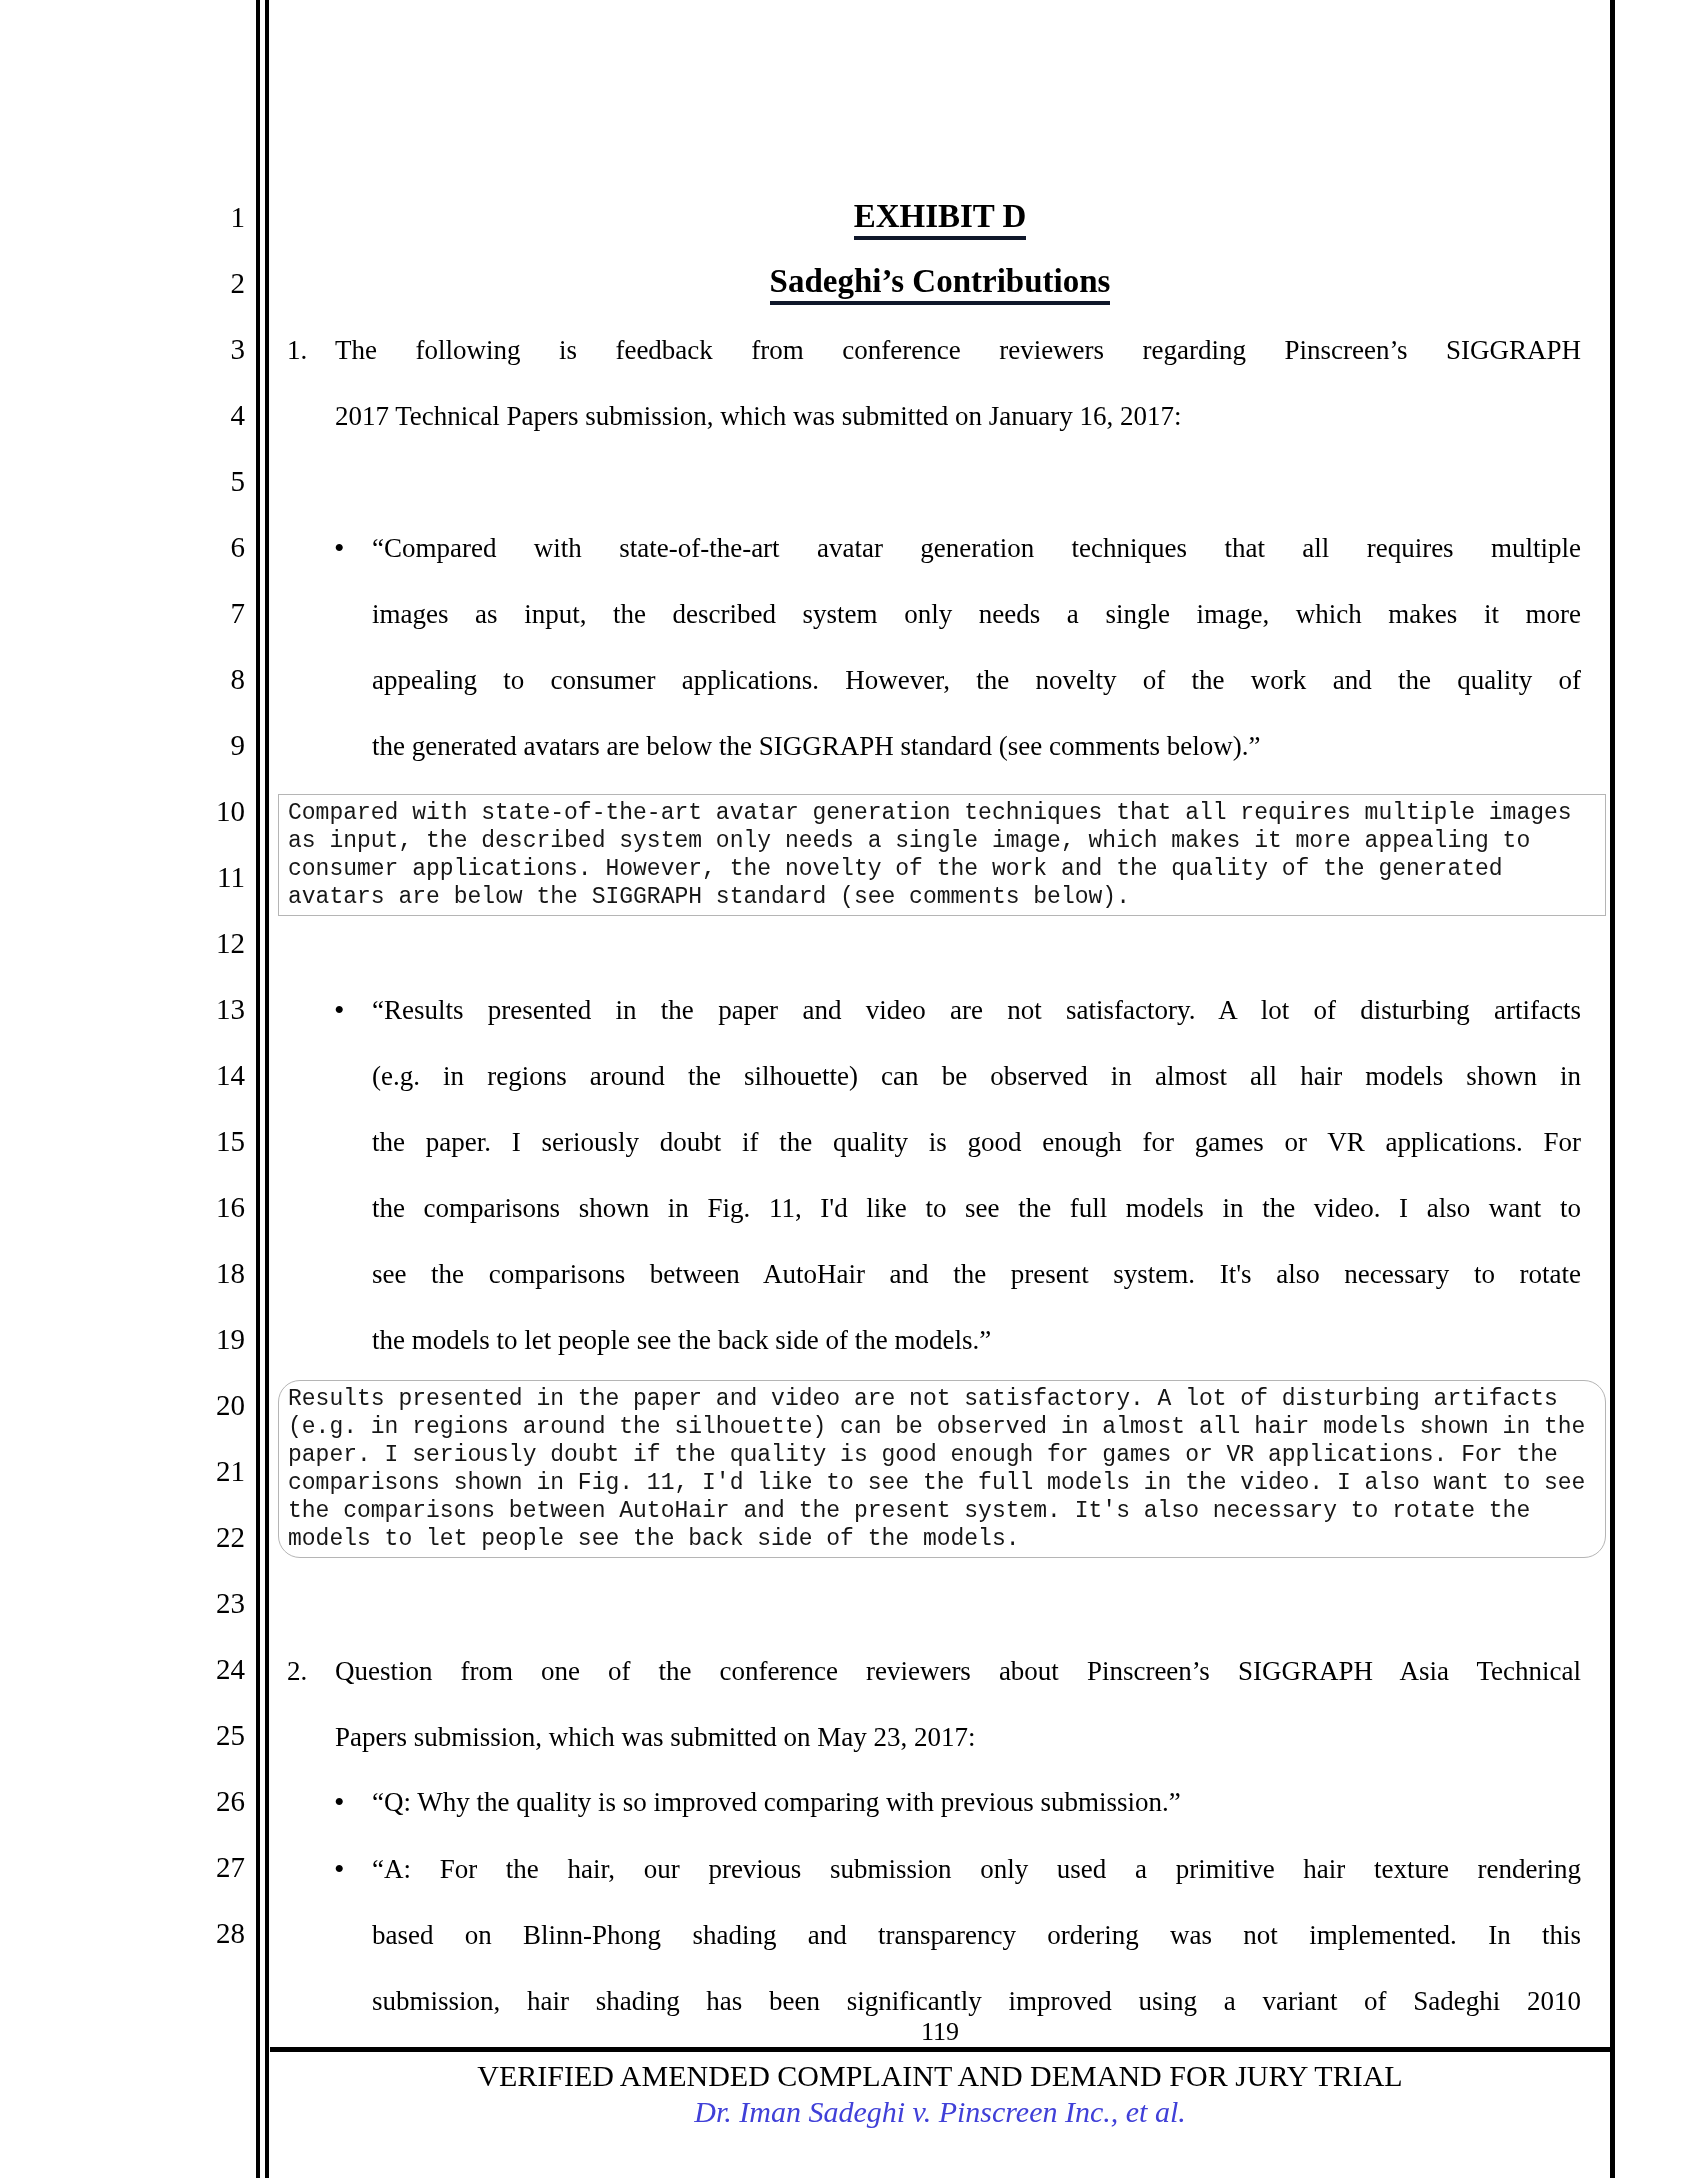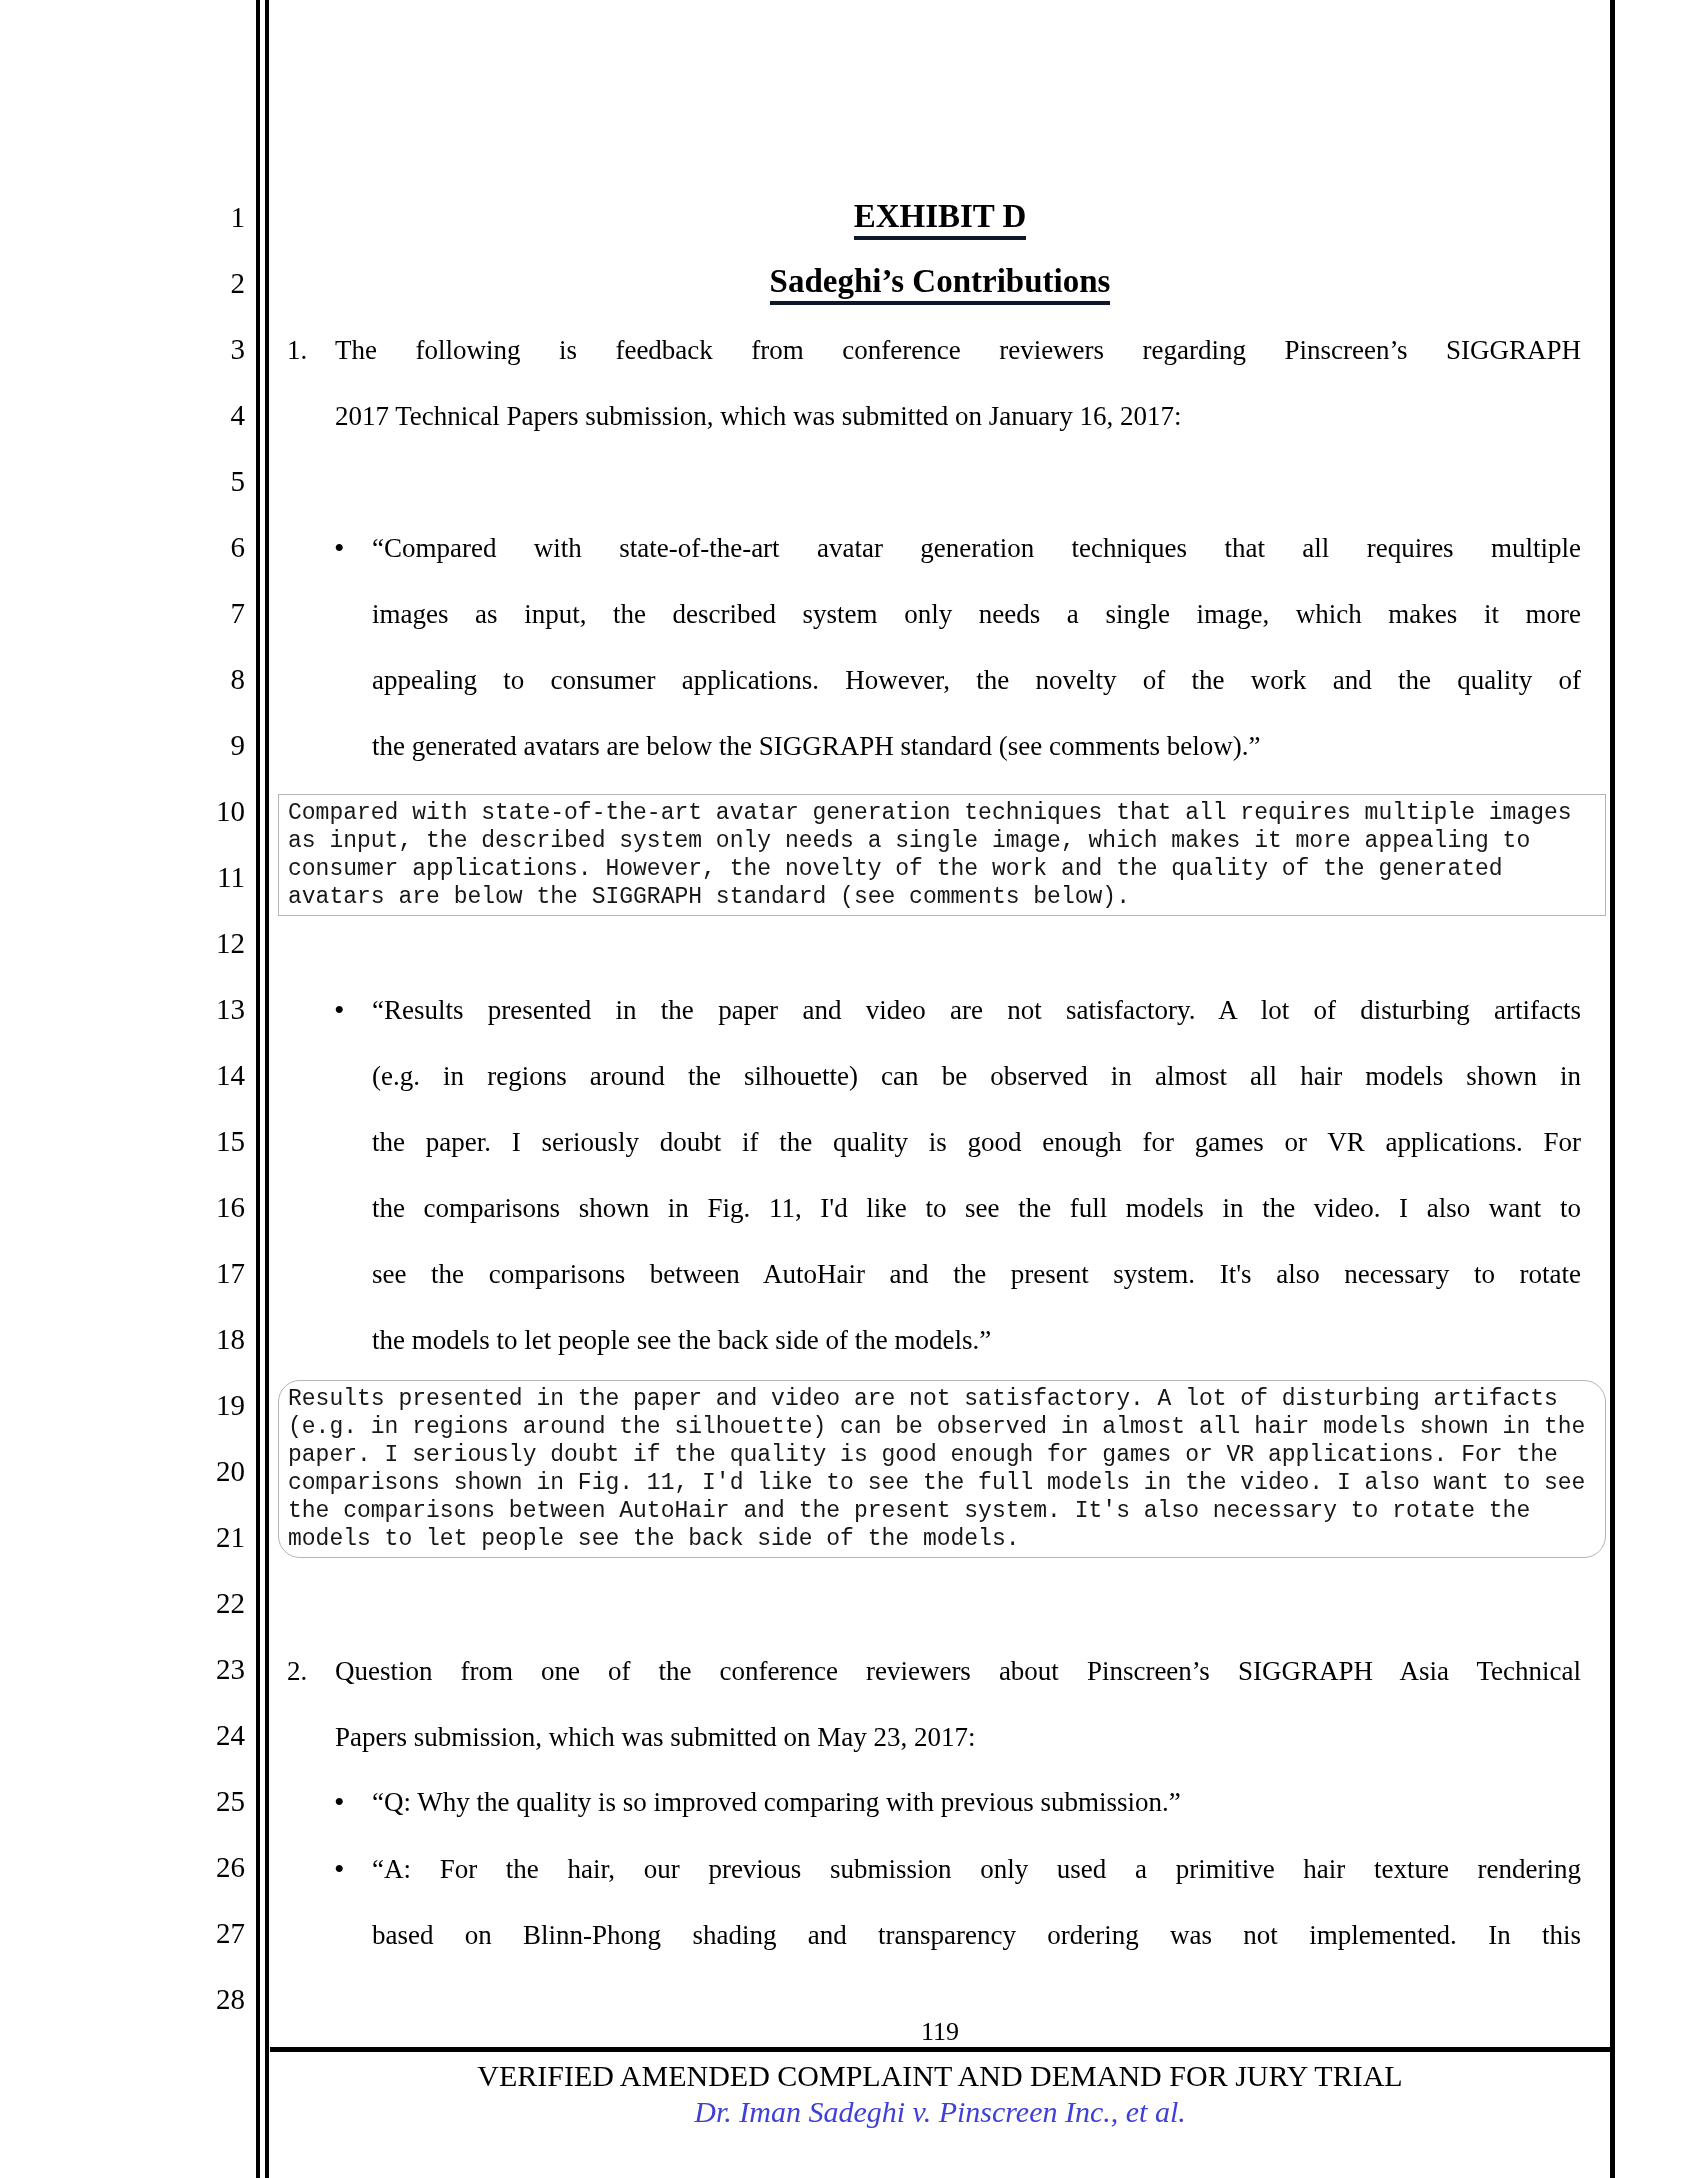--- a/index.html
+++ b/index.html
@@ -71,21 +71,20 @@
     <div class="ln">7</div>
     <div class="ln">8</div>
     <div class="ln">9</div>
     <div class="ln">10</div>
     <div class="ln">11</div>
     <div class="ln">12</div>
     <div class="ln">13</div>
     <div class="ln">14</div>
     <div class="ln">15</div>
     <div class="ln">16</div>
-    <div class="ln">17</div>
     <div class="ln">18</div>
     <div class="ln">19</div>
     <div class="ln">20</div>
     <div class="ln">21</div>
     <div class="ln">22</div>
     <div class="ln">23</div>
     <div class="ln">24</div>
     <div class="ln">25</div>
     <div class="ln">26</div>
     <div class="ln">27</div>
@@ -154,20 +153,21 @@
   <div class="btext">
       <div class="jl last">“Q: Why the quality is so improved comparing with previous submission.”</div>
     </div>
 </div>
 
 <div class="bullet" style="top:1836px">
   <div class="bmark">•</div>
   <div class="btext">
       <div class="jl">“A: For the hair, our previous submission only used a primitive hair texture rendering</div>
       <div class="jl">based on Blinn-Phong shading and transparency ordering was not implemented. In this</div>
+      <div class="jl">submission, hair shading has been significantly improved using a variant of Sadeghi 2010</div>
     </div>
 </div>
 
 <div class="centerband" id="footer-pageno">119</div>
 <div id="footer-rule"></div>
 <div class="centerband" id="footer-title">VERIFIED AMENDED COMPLAINT AND DEMAND FOR JURY TRIAL</div>
 <div class="centerband" id="footer-case" style="color: rgb(64, 64, 216);">Dr. Iman Sadeghi v. Pinscreen Inc., et al.</div>
 
 
 </body></html>

